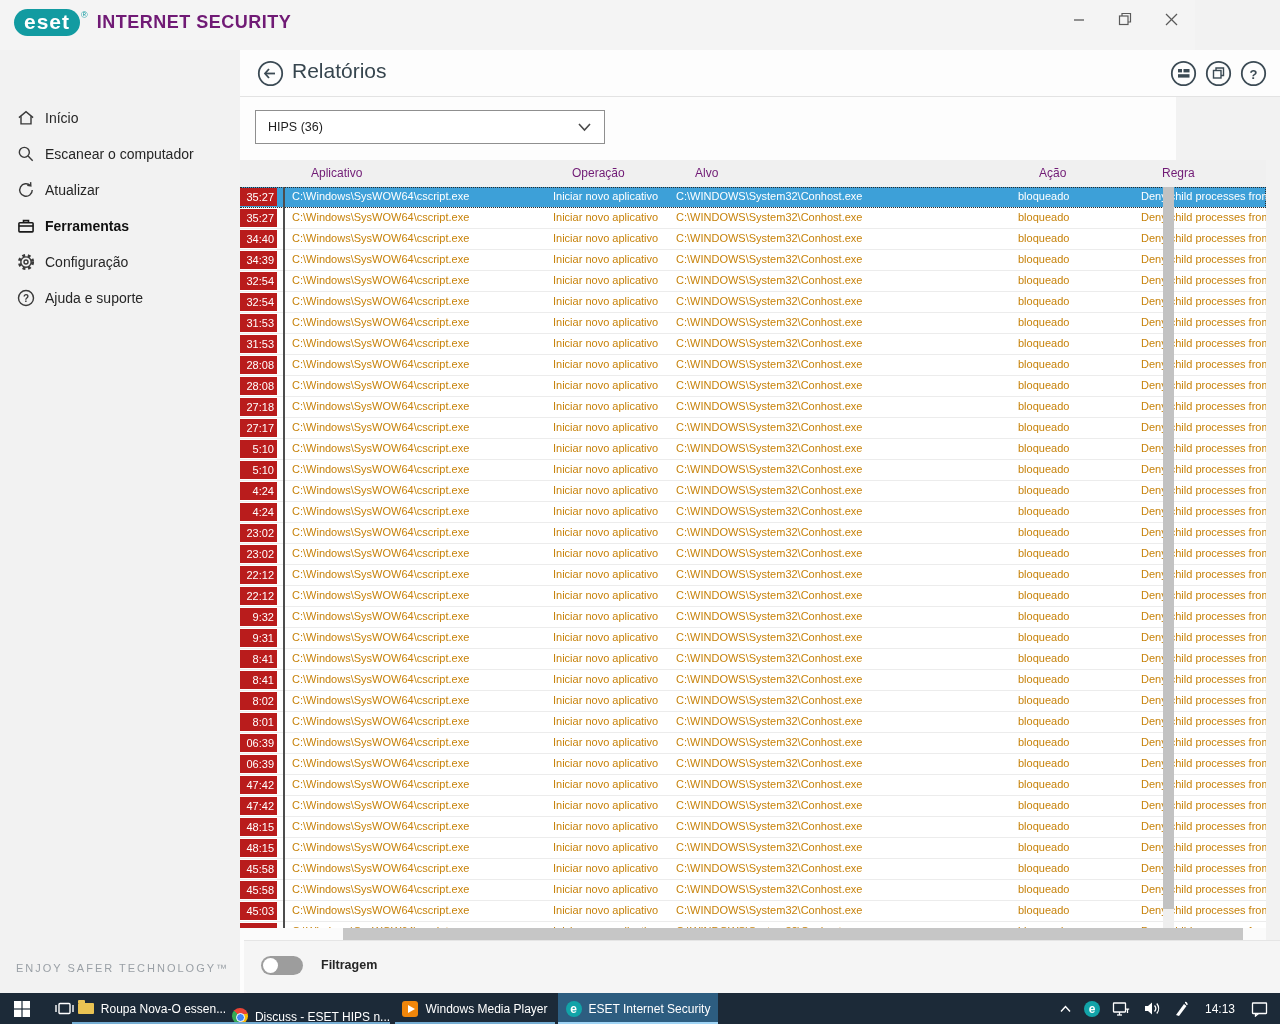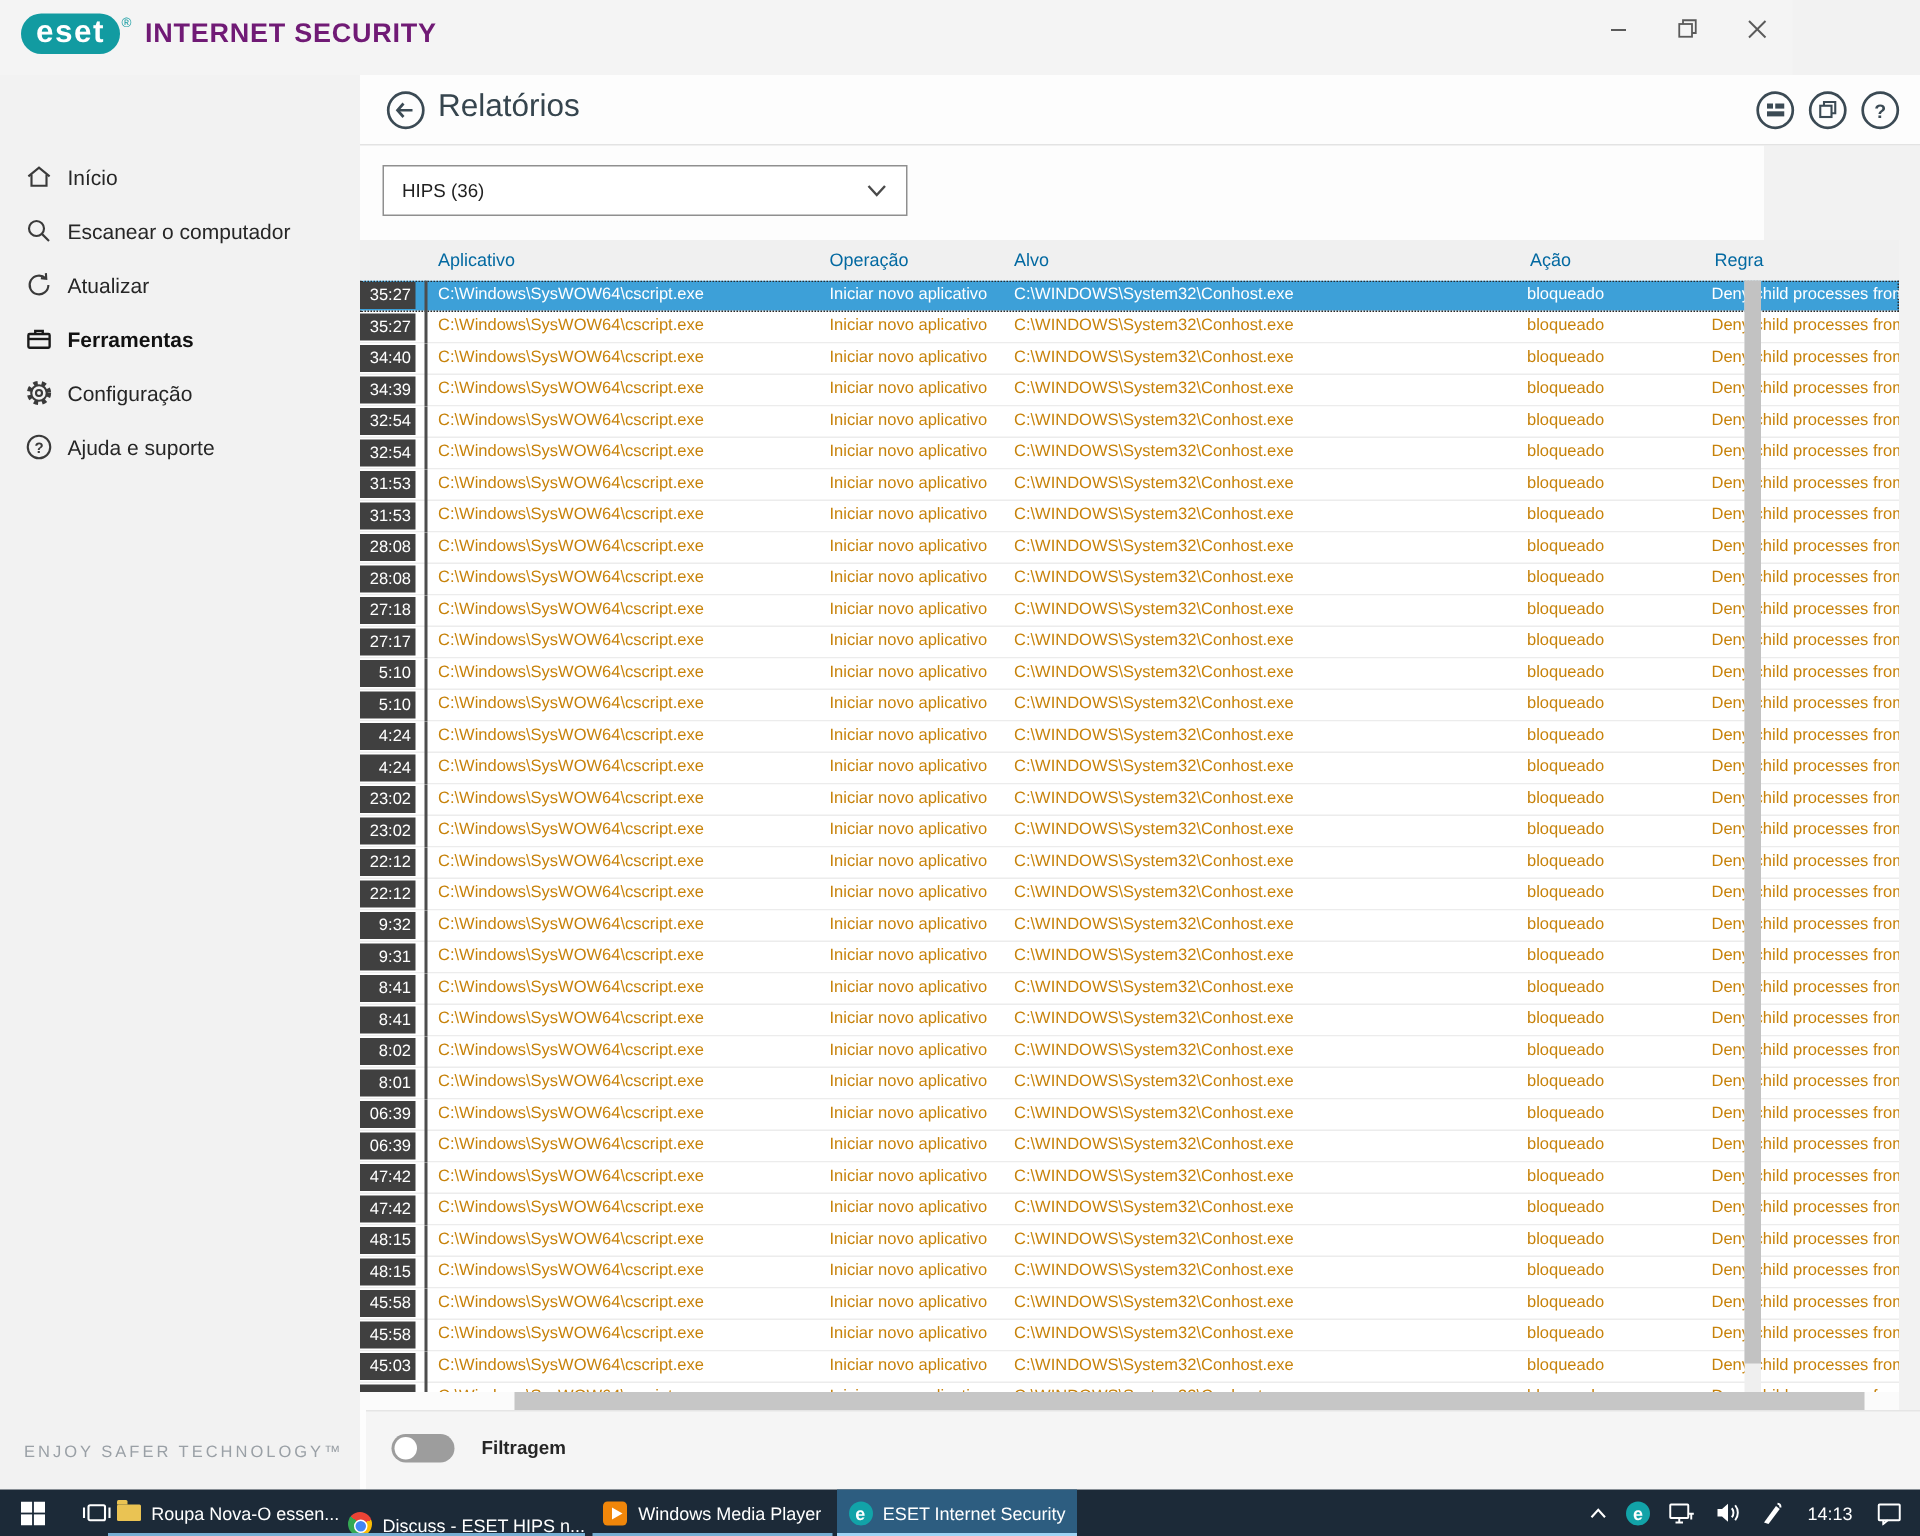--- a/index.html
+++ b/index.html
@@ -34,36 +34,36 @@
   .hdr-icon { width:27px; height:27px; cursor:pointer; }
 
   
   .dropdown { position:absolute; left:15px; top:60px; width:350px; height:34px; background:#fff;
               border:1px solid #8f8f8f; display:flex; align-items:center; cursor:pointer; }
   .dropdown-value { margin-left:12px; font-size:12.5px; color:#1f1f1f; }
   .dropdown-chevron { position:absolute; right:12px; top:10px; }
 
   
   .thead { position:absolute; left:0; top:110px; width:1026px; height:27px; background:#f0f0f0; }
-  .thead span { position:absolute; top:6px; font-size:12px; color:#0369a1; }
+  .thead span { position:absolute; top:6px; font-size:12px; color:#701a75;margin-left:19px; }
   .col-app    { left:52px; }
   .col-op     { left:313px; }
   .col-target { left:436px; }
   .col-action { left:780px; }
   .col-rule   { left:903px; }
 
   .tbody { position:absolute; left:0; top:137px; width:1026px; height:741px; overflow:hidden; background:#fff; }
   .log-row { position:relative; width:1026px; height:21px; border-bottom:1px solid #ececec; background:#fff; cursor:pointer; }
   .log-row .cell { position:absolute; top:3px; font-size:11px; white-space:nowrap; color:#c7820a; }
   .log-row .cell-app    { left:52px; }
   .log-row .cell-op     { left:313px; }
   .log-row .cell-target { left:436px; }
   .log-row .cell-action { left:778px; }
   .log-row .cell-rule   { left:901px; right:0; overflow:hidden; }
-  .time-badge { position:absolute; left:0; top:1px; width:37px; height:18px; background:#404040;
+  .time-badge { position:absolute; left:0; top:1px; width:37px; height:18px; background:#b91c1c;
                 color:#fff; font-size:11px; display:flex; align-items:center; justify-content:flex-end;
                 padding-right:3px; overflow:hidden; white-space:nowrap; }
   .row-divider { position:absolute; left:43px; top:0; width:2px; height:21px; background:#4d4d4d; }
   .log-row.selected { background:#3da0d8; outline:1px dotted #2b2b2b; outline-offset:-1px; }
   .log-row.selected .cell { color:#fff; }
 
   
   .hscroll { position:absolute; left:0; top:878px; width:1026px; height:12px; background:#fbfbfb; }
   .hscroll .thumb { position:absolute; left:103px; top:0; width:900px; height:12px; background:#c6c6c6; }
   .vscroll { position:absolute; right:2px; top:137px; width:11px; height:741px; background:#efefef; }

